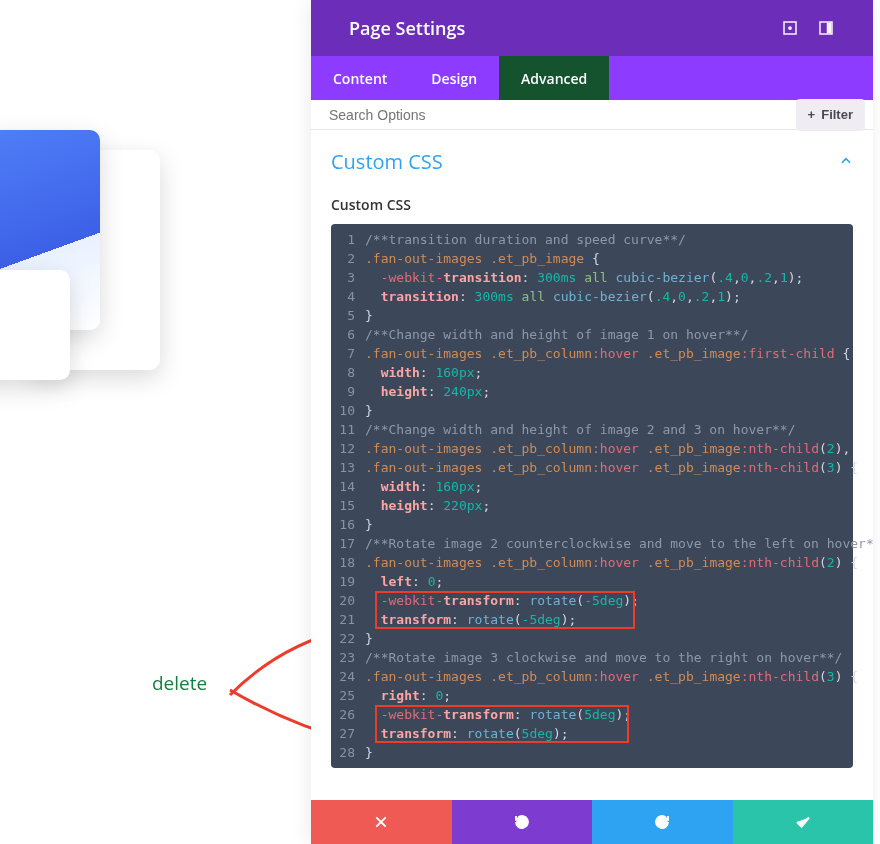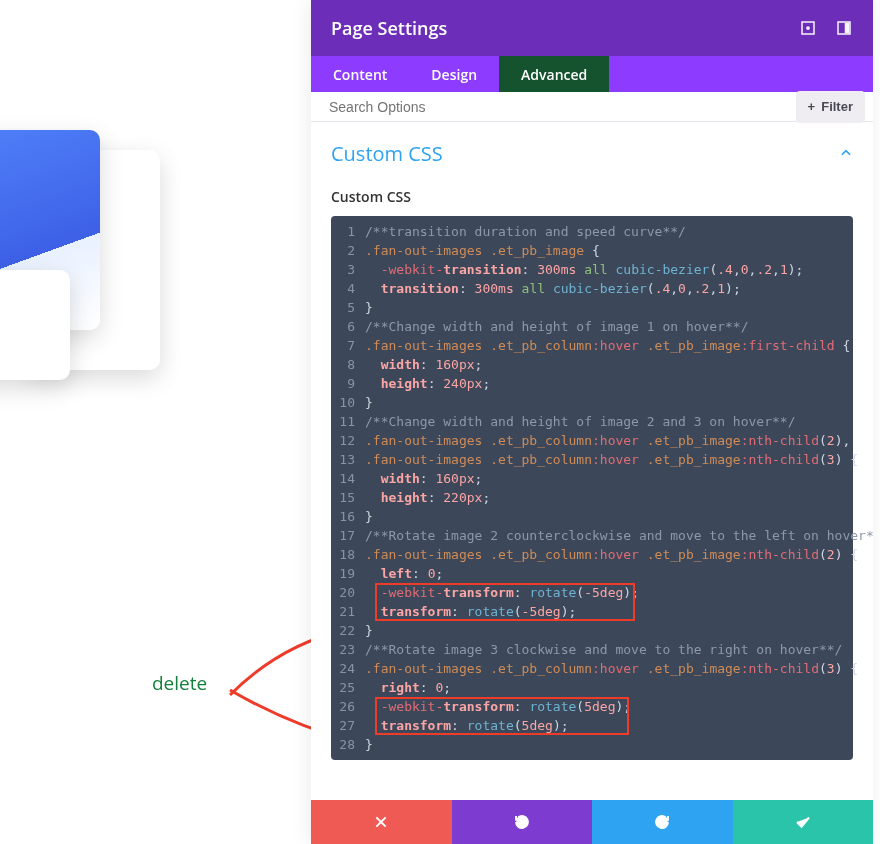--- a/index.html
+++ b/index.html
@@ -12,26 +12,26 @@
   .card.a { left: 40px; top: 0; width: 120px; height: 200px; background: linear-gradient(160deg,#4f7ff8 0%, #3d60e6 60%, #e9f1ff 60%, #fff 100%); }
   .card.b { left: 90px; top: 20px; width: 130px; height: 220px; background: #fff; }
   .card.c { left: 20px; top: 140px; width: 110px; height: 110px; background: #fff; }
 
   
   .anno-label { position: absolute; left: 152px; top: 670px; color: #15803d; font-size: 19px; font-weight: 500; }
   .arrow { position: absolute; pointer-events: none; }
 
   
   .panel { position: absolute; left: 311px; top: 0; width: 562px; height: 844px; box-shadow: -2px 0 18px rgba(0,0,0,0.08); background: #fff; display: flex; flex-direction: column; }
-  .titlebar { background: #6c2eb9; color: #fff; height: 56px; display: flex; align-items: center; padding: 0 20px; justify-content: space-between; }
+  .titlebar { background: #6c2eb9; color: #fff; height: 56px; display: flex; align-items: center; padding: 0 38px; justify-content: space-between; }
   .titlebar h1 { font-size: 18px; font-weight: 600; }
   .title-icons { display: flex; gap: 18px; }
   .title-icons .ic { width: 18px; height: 18px; cursor: pointer; opacity: 0.95; }
 
-  .tabs { background: #8c3bff; display: flex; height: 36px; }
+  .tabs { background: #8c3bff; display: flex; height: 44px; }
   .tab { color: #fff; font-size: 14px; font-weight: 600; display: flex; align-items: center; padding: 0 22px; cursor: pointer; }
   .tab.active { background: #14532d; }
 
   .searchrow { display: flex; align-items: center; height: 30px; border-bottom: 1px solid #e8e5ee; background: #fff; }
   .searchrow input { flex: 1; border: none; outline: none; font-size: 14px; color: #444; padding: 0 18px; background: transparent; }
   .filterbtn { height: 32px; margin-right: 8px; padding: 0 12px; background: #efedf2; border: none; border-radius: 4px; font-size: 13px; font-weight: 600; color: #4a4a55; display: flex; align-items: center; gap: 6px; cursor: pointer; }
 
   .body { flex: 1; overflow: auto; padding: 18px 20px 10px 20px; }
   .toggle-head { display: flex; justify-content: space-between; align-items: center; cursor: pointer; margin-bottom: 20px; }
   .toggle-head .tt { color: #2ea3f2; font-size: 20px; font-weight: 500; }
@@ -42,21 +42,21 @@
   .code { background: #3c4859; border-radius: 4px; font-family: "Consolas","Menlo",monospace; font-size: 13px; line-height: 19px; color: #cfd7e3; padding: 6px 0; position: relative; }
   .code .row { display: flex; }
   .code .gut { width: 34px; text-align: right; padding-right: 10px; color: #8794a6; user-select: none; flex-shrink: 0; }
   .code .ln { flex: 1; white-space: pre; padding-right: 16px; }
 
   .c-comment { color: #8d98a8; }
   .c-sel     { color: #d08b57; margin-top: 40px; }
   .c-punc    { color: #cfd7e3; }
   .c-tag     { color: #e06c75; }
   .c-prop    { color: #fca5a5; font-weight: 600; }
-  .c-num     { color: #fca5a5; }
+  .c-num     { color: #14b8a6; }
   .c-key     { color: #8ec07c; }
   .c-fn      { color: #6fb3d2; }
 
   .hlbox { position: absolute; border: 2px solid #ee3b2a; background: transparent; }
 
   .footer { height: 44px; display: flex; }
   .fbtn { flex: 1; display: flex; align-items: center; justify-content: center; cursor: pointer; }
   .fbtn.red   { background: #ef5a54; }
   .fbtn.purple{ background: #7e3bd0; }
   .fbtn.blue  { background: #2ea3f2; }

